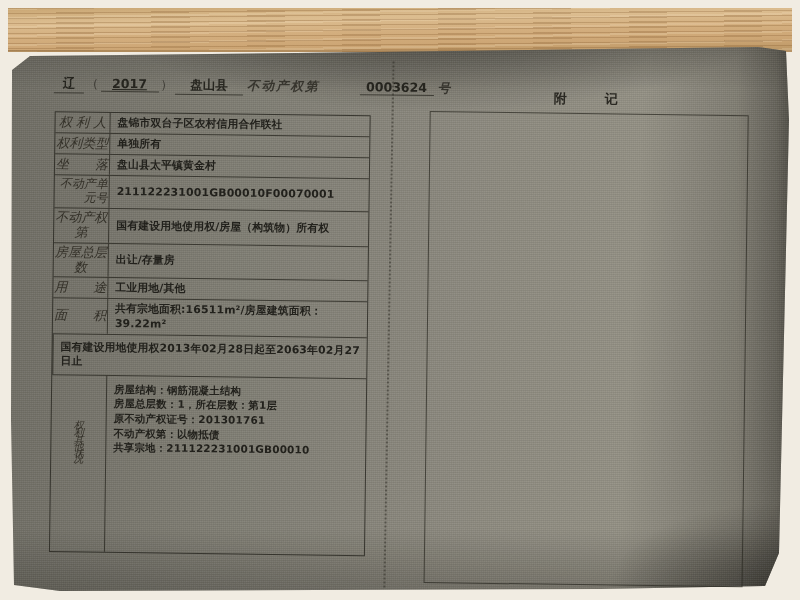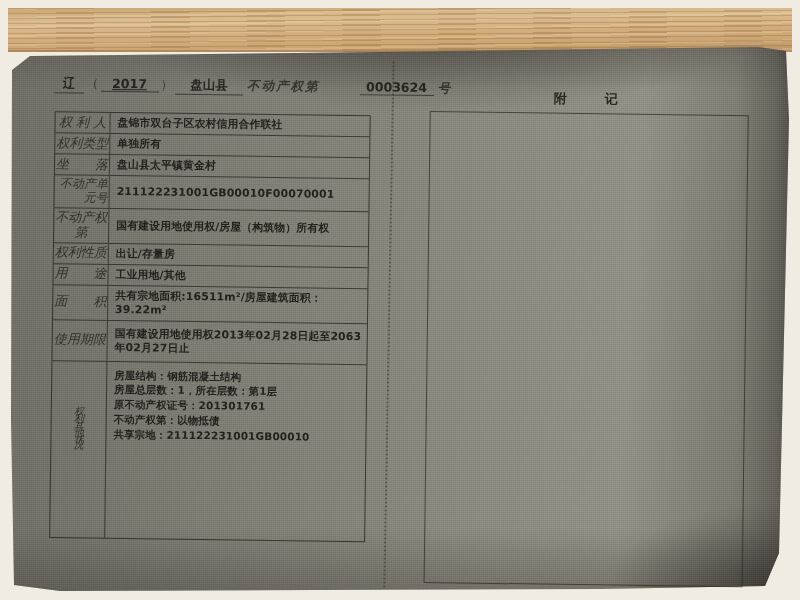--- a/index.html
+++ b/index.html
@@ -123,33 +123,32 @@
       </div>
       <div class="row r4">
         <div class="lbl">不动产单元号</div>
         <div class="val">211122231001GB00010F00070001</div>
       </div>
       <div class="row r5">
         <div class="lbl">不动产权第</div>
         <div class="val">国有建设用地使用权/房屋（构筑物）所有权</div>
       </div>
       <div class="row r6">
-        <div class="lbl">权利性质</div>
+        <div class="lbl">房屋总层数</div>
         <div class="val">出让/存量房</div>
       </div>
       <div class="row r7">
         <div class="lbl">用　　途</div>
         <div class="val">工业用地/其他</div>
       </div>
       <div class="row r8">
         <div class="lbl">面　　积</div>
         <div class="val">共有宗地面积:16511m²/房屋建筑面积：39.22m²</div>
       </div>
       <div class="row r9">
-        <div class="lbl">使用期限</div>
         <div class="val">国有建设用地使用权2013年02月28日起至2063年02月27日止</div>
       </div>
       <div class="row r10">
         <div class="lbl">权利其他状况</div>
         <div class="val">
           <div>房屋结构：钢筋混凝土结构</div>
           <div>房屋总层数：1，所在层数：第1层</div>
           <div>原不动产权证号：201301761</div>
           <div>不动产权第：以物抵债</div>
           <div>共享宗地：211122231001GB00010</div>

